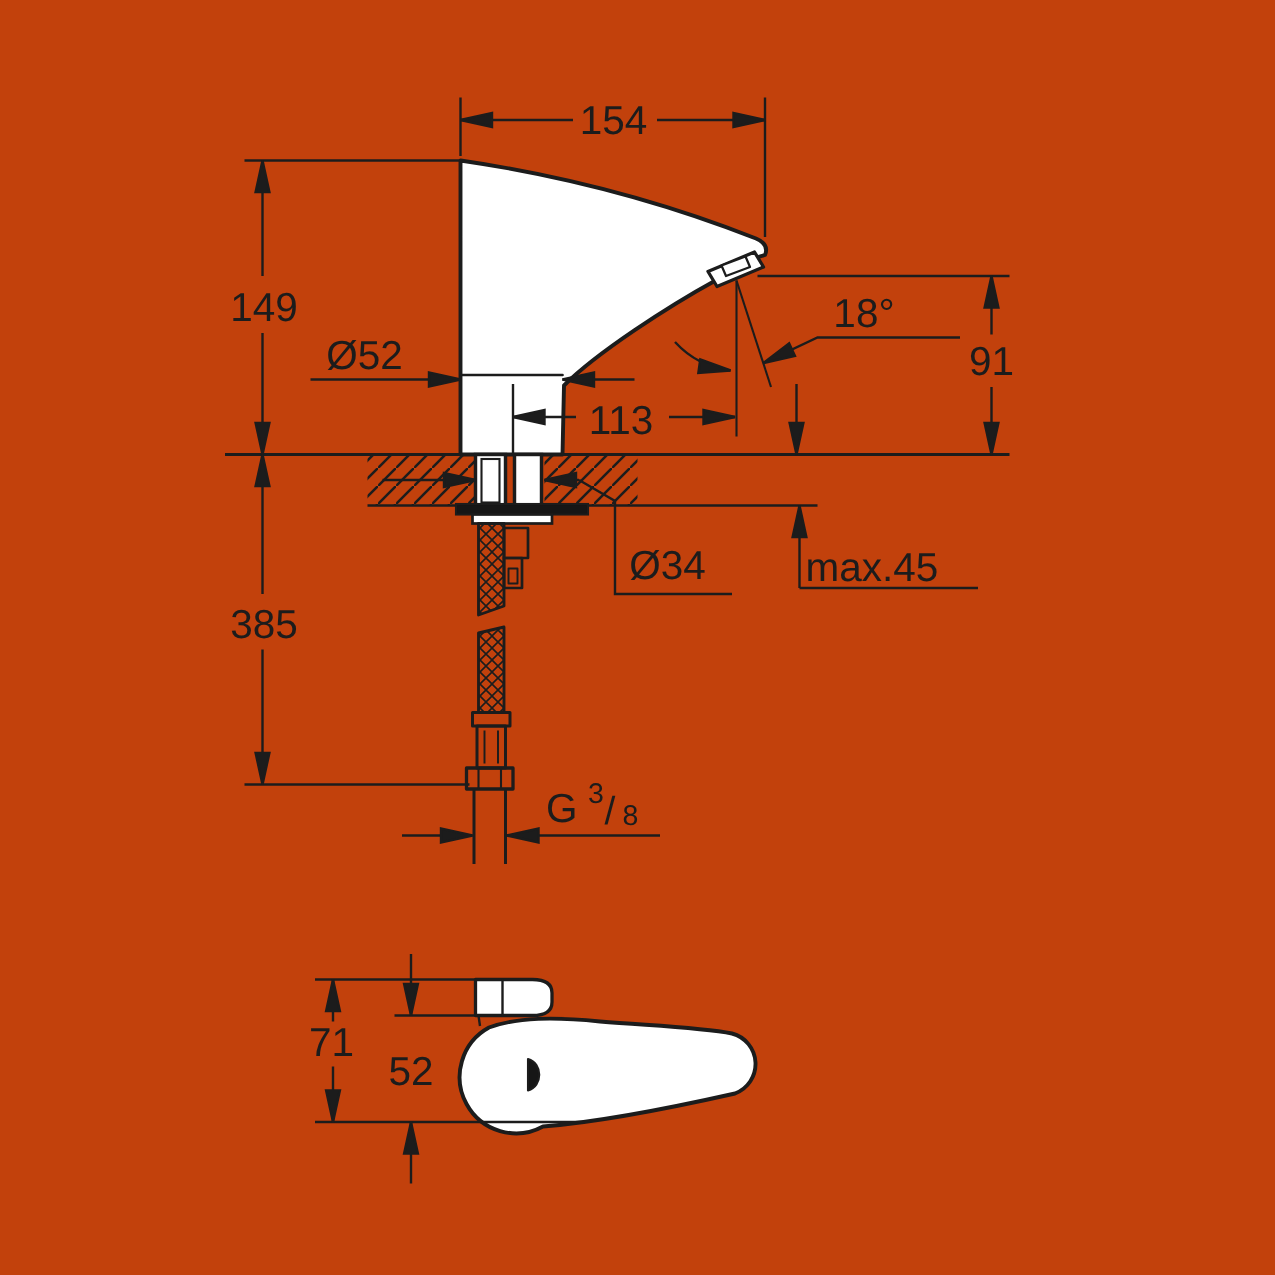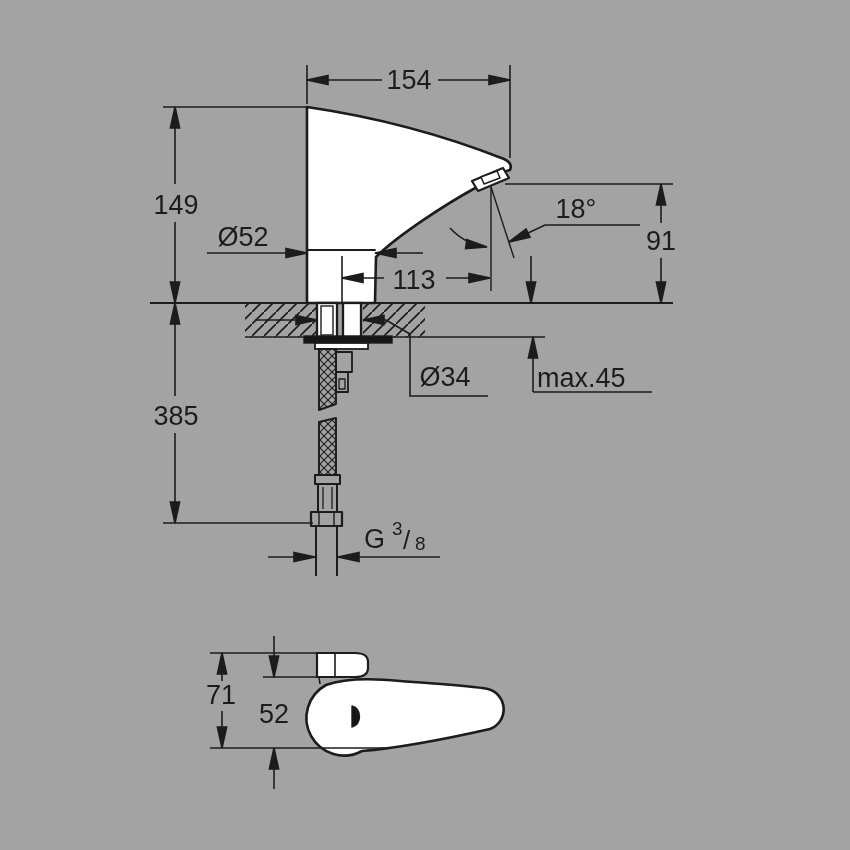--- a/index.html
+++ b/index.html
@@ -4,21 +4,21 @@
 <style>
   html, body {
     margin: 0;
     padding: 0;
     background: #ffffff;
   }
   .canvas {
     position: relative;
     width: 850px;
     height: 850px;
-    background: #a3a3a3;
+    background: #c2410c;
     overflow: hidden;
   }
   svg text {
     font-family: "Liberation Sans", "DejaVu Sans", sans-serif;
     fill: #1c1c1c;
   }
   .dim-text { font-size: 27px; }
   .dim-text-small { font-size: 19px; }
   .dim-text-slash { font-size: 26px; }
 </style>

